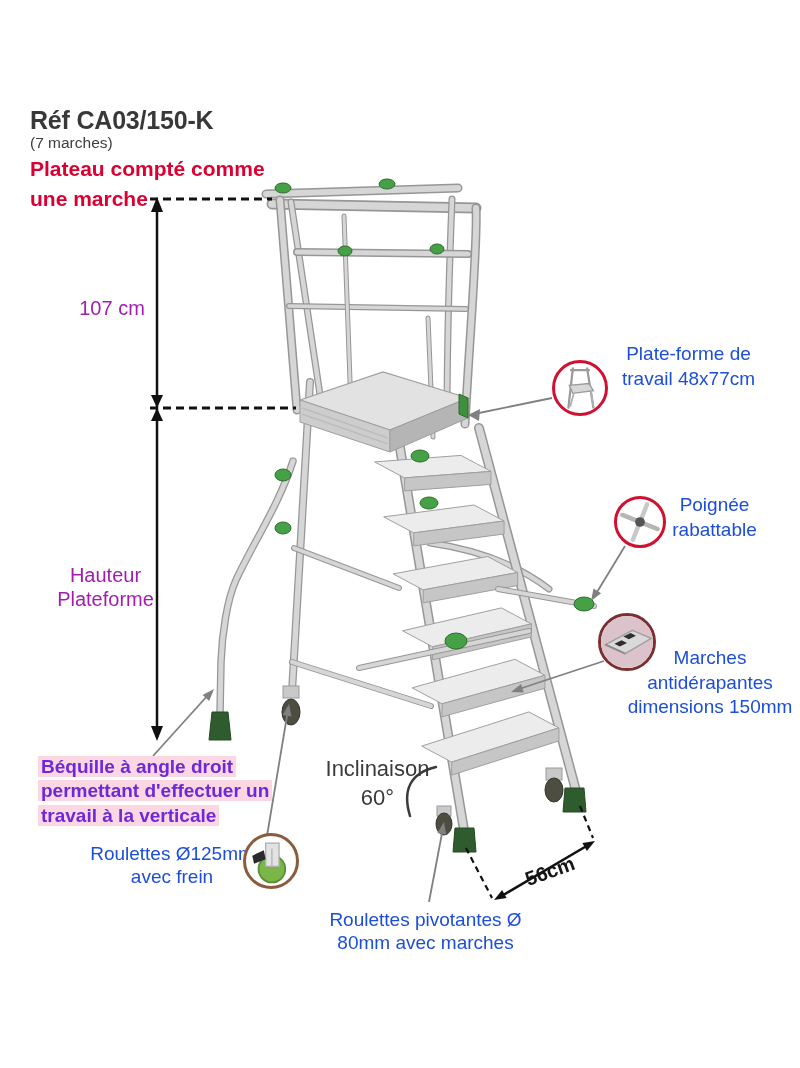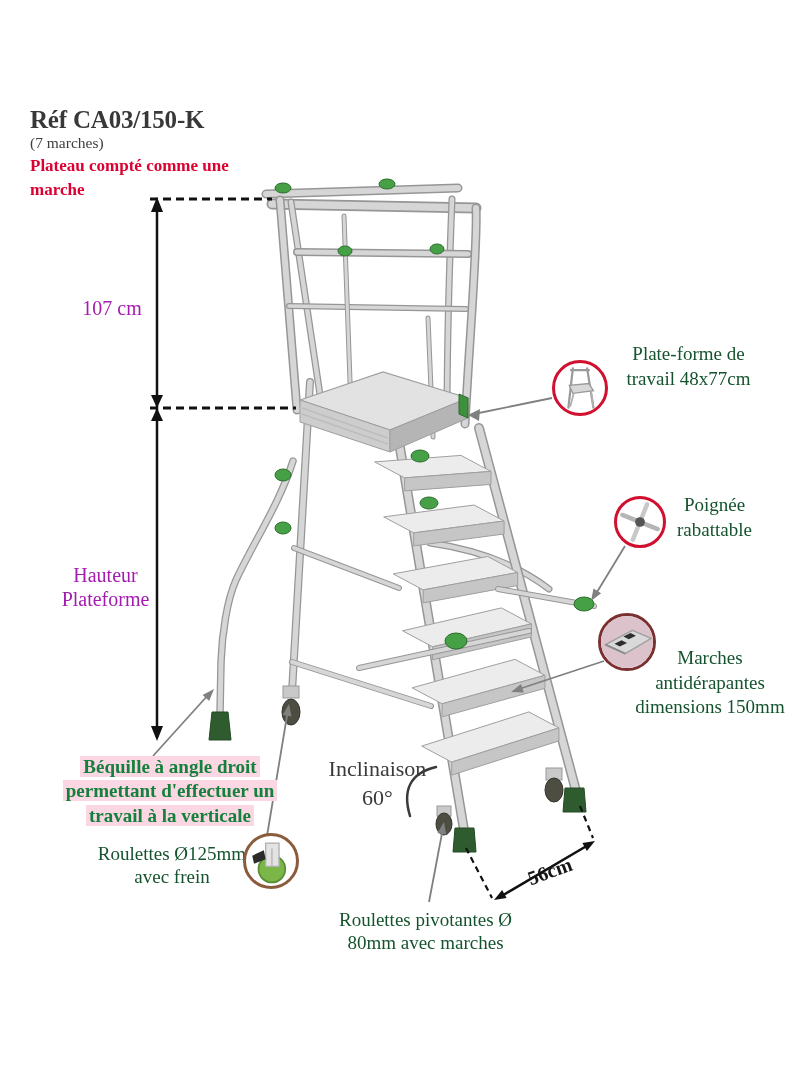--- a/index.html
+++ b/index.html
@@ -1,28 +1,28 @@
 <!DOCTYPE html>
 <html><head>
 <meta charset="utf-8">
 <style>
   html,body{margin:0;padding:0;background:#ffffff;}
   .canvas{
     position:relative;width:800px;height:1068px;background:#ffffff;overflow:hidden;
-    font-family:Liberation Serif, serif;
+    font-family:Liberation Sans, sans-serif;
   }
   .canvas svg.art{position:absolute;left:0;top:0;}
   .txt{position:absolute;}
   .title{font-size:25px;font-weight:bold;color:#383838;letter-spacing:-0.2px;}
   .subtitle{font-size:15.5px;color:#3e3e3e;}
-  .rednote{font-size:17px;font-weight:bold;color:#dc0032;line-height:1.42;}
+  .rednote{font-size:21px;font-weight:bold;color:#dc0032;line-height:1.42;}
   .dim{font-size:20px;color:#a21caf;text-align:center;}
-  .gray-callout{font-size:19px;color:#14532d;text-align:center;line-height:1.3;}
+  .gray-callout{font-size:19px;color:#1d4ed8;text-align:center;line-height:1.3;}
   .incline{font-size:22px;color:#3a3a3a;text-align:center;line-height:1.3;}
-  .bequille{font-size:19px;font-weight:bold;color:#15803d;text-align:center;line-height:1.28;margin-left:12px;}
+  .bequille{font-size:19px;font-weight:bold;color:#6d28d9;line-height:1.28;}
   .bequille span{background:#fad7e2;padding:0 3px;box-decoration-break:clone;-webkit-box-decoration-break:clone;}
   .dim56{font-size:20px;font-weight:600;color:#161616;text-align:center;transform:rotate(-20deg);}
   .detail-circle{
     position:absolute;border-radius:50%;background:#ffffff;overflow:hidden;
     box-sizing:border-box;
   }
   .detail-circle svg{display:block;width:100%;height:100%;}
   
   .tube-o{stroke:#969696;fill:none;stroke-linecap:round;}
   .tube-i{stroke:#d6d6d6;fill:none;stroke-linecap:round;}

